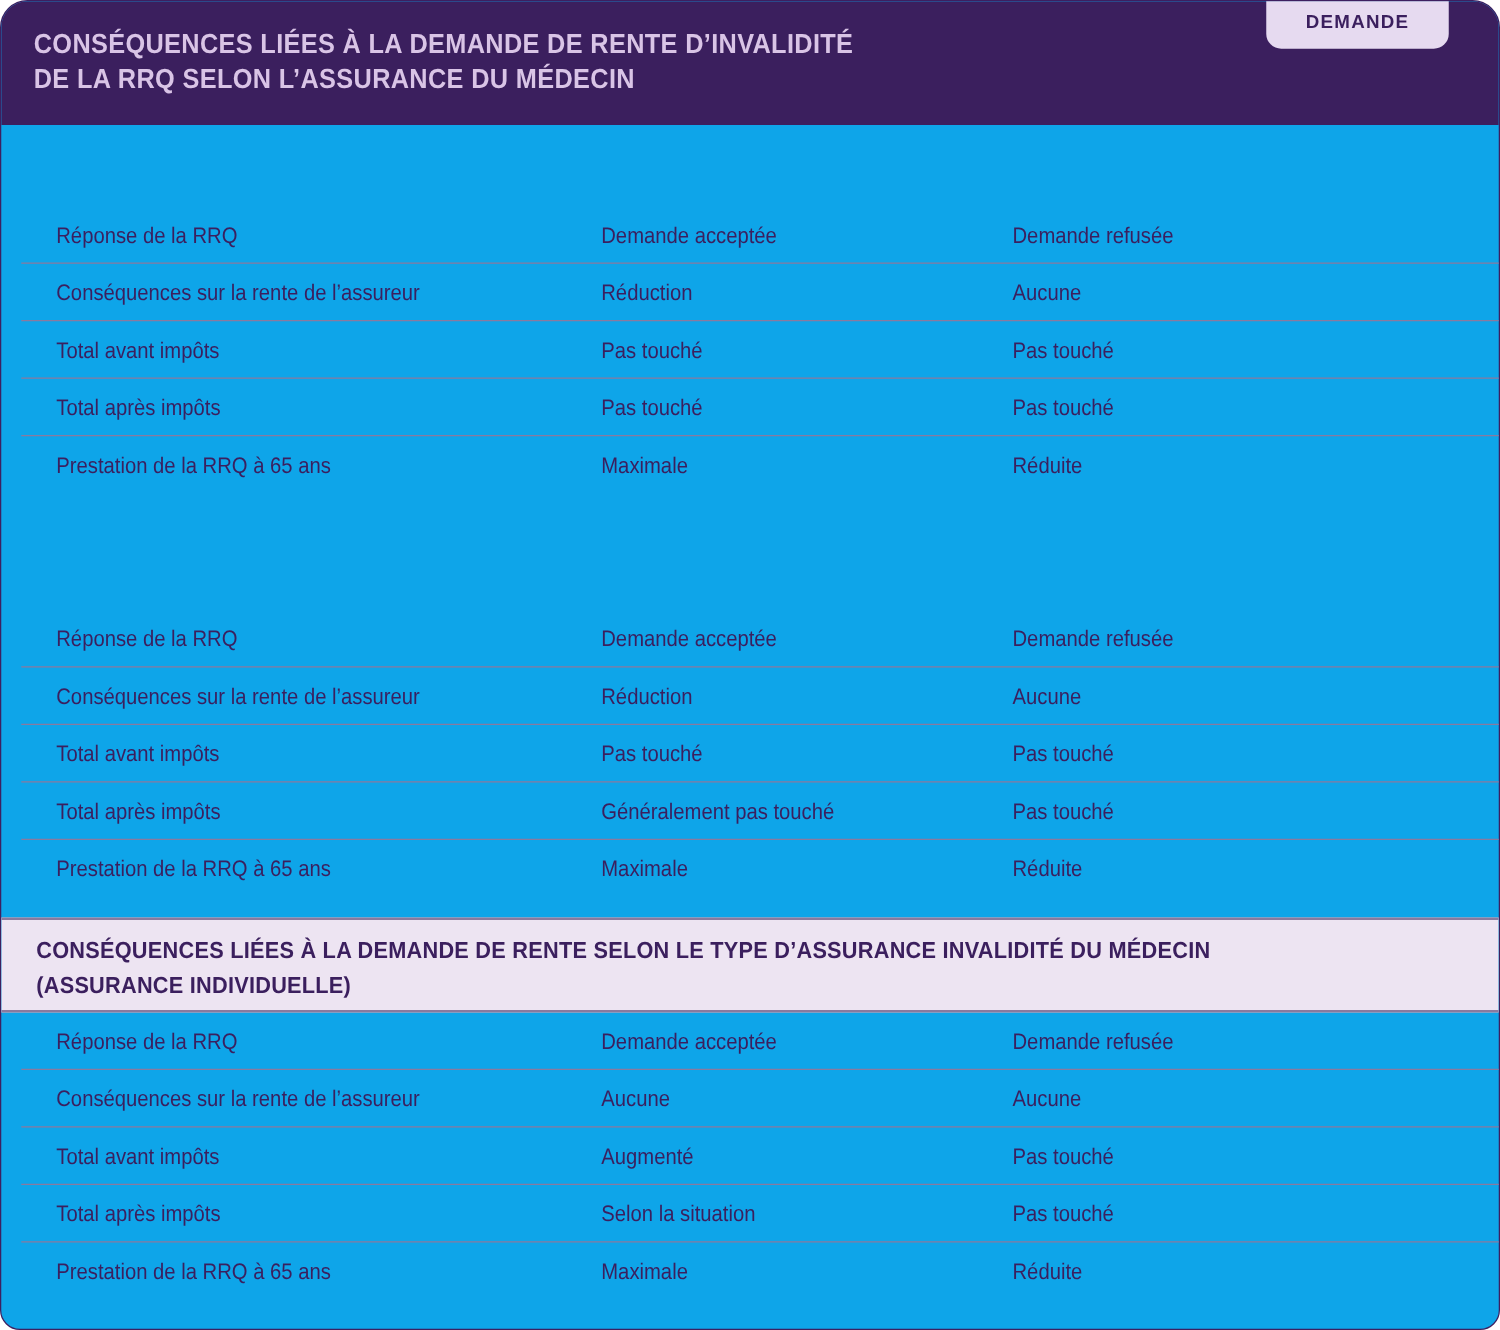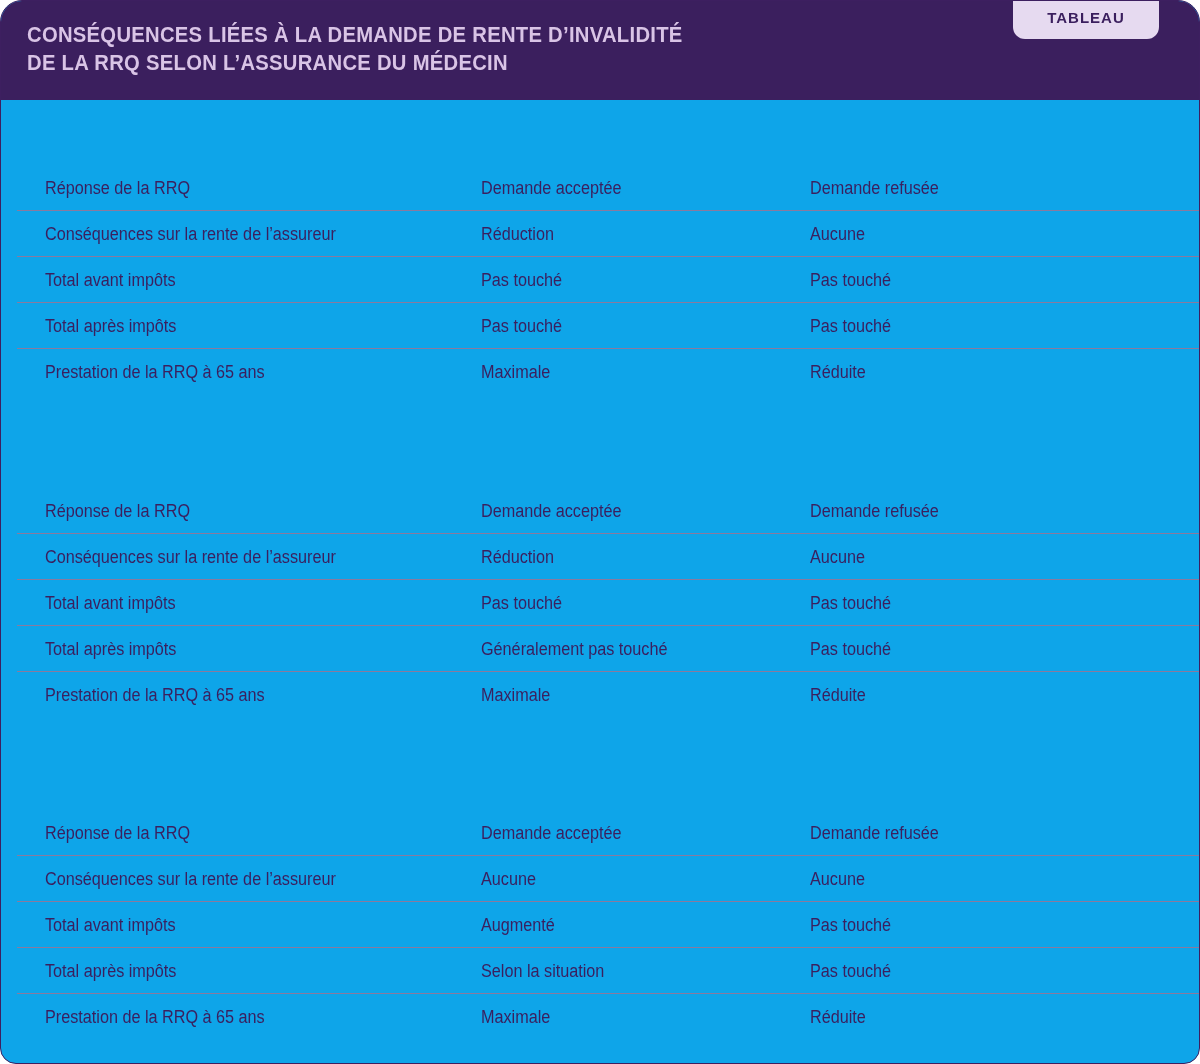--- a/index.html
+++ b/index.html
@@ -26,21 +26,21 @@
 </style>
 </head>
 <body>
 
 <div class="card">
   <div class="header">
     <div class="title">
       <div>CONSÉQUENCES LIÉES À LA DEMANDE DE RENTE D’INVALIDITÉ</div>
       <div>DE LA RRQ SELON L’ASSURANCE DU MÉDECIN</div>
     </div>
-    <div class="tab">TABLEAU</div>
+    <div class="tab">DEMANDE</div>
   </div>
 
   <div class="row" style="top:164px;">
     <span class="cell c1">Réponse de la RRQ</span>
     <span class="cell c2">Demande acceptée</span>
     <span class="cell c3">Demande refusée</span>
   </div>
   <div class="row" style="top:210px;">
     <span class="cell c1">Conséquences sur la rente de l’assureur</span>
     <span class="cell c2">Réduction</span>
@@ -81,20 +81,24 @@
     <span class="cell c1">Total après impôts</span>
     <span class="cell c2">Généralement pas touché</span>
     <span class="cell c3">Pas touché</span>
   </div>
   <div class="row last" style="top:671px;">
     <span class="cell c1">Prestation de la RRQ à 65 ans</span>
     <span class="cell c2">Maximale</span>
     <span class="cell c3">Réduite</span>
   </div>
 
+  <div class="section-head" style="top:733px;height:76px;">
+    <span style="top:10px;">CONSÉQUENCES LIÉES À LA DEMANDE DE RENTE SELON LE TYPE D’ASSURANCE INVALIDITÉ DU MÉDECIN</span>
+    <span style="top:38px;">(ASSURANCE INDIVIDUELLE)</span>
+  </div>
   <div class="row" style="top:809px;">
     <span class="cell c1">Réponse de la RRQ</span>
     <span class="cell c2">Demande acceptée</span>
     <span class="cell c3">Demande refusée</span>
   </div>
   <div class="row" style="top:855px;">
     <span class="cell c1">Conséquences sur la rente de l’assureur</span>
     <span class="cell c2">Aucune</span>
     <span class="cell c3">Aucune</span>
   </div>

